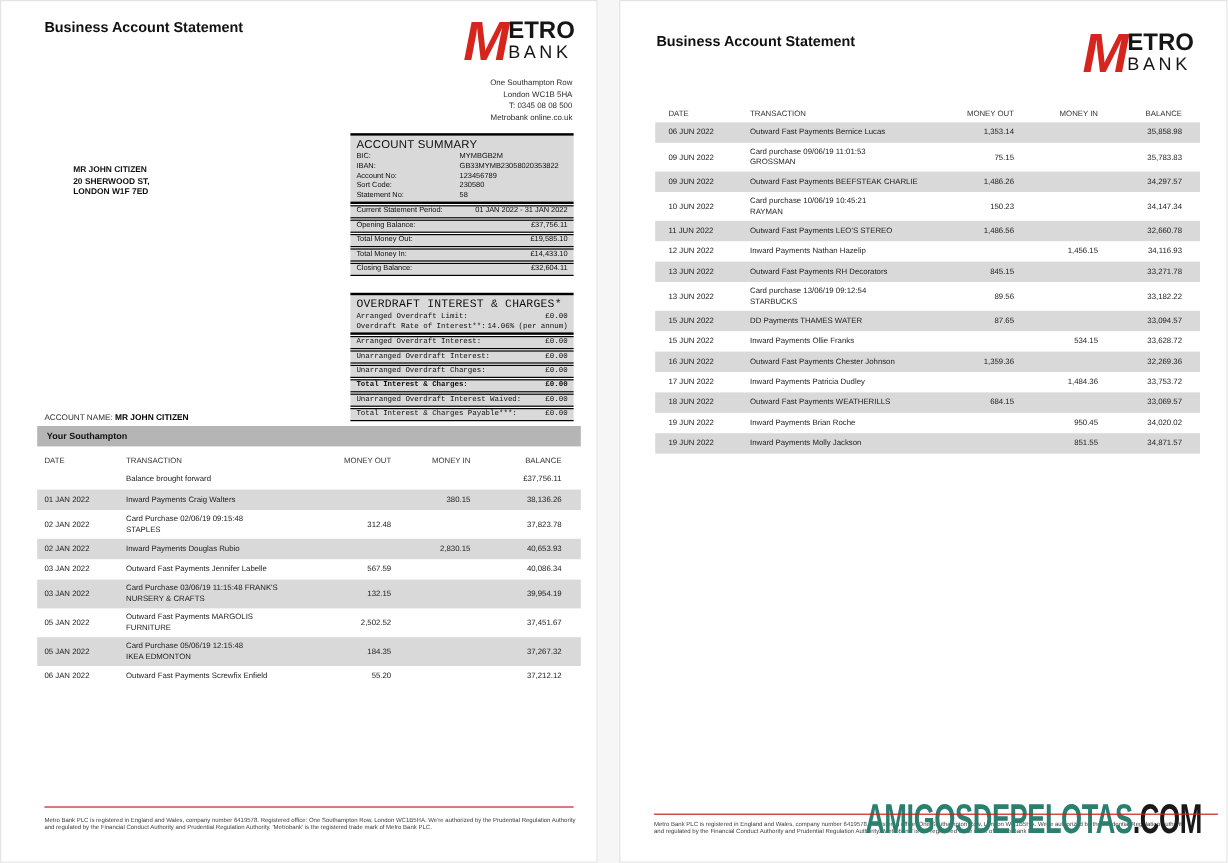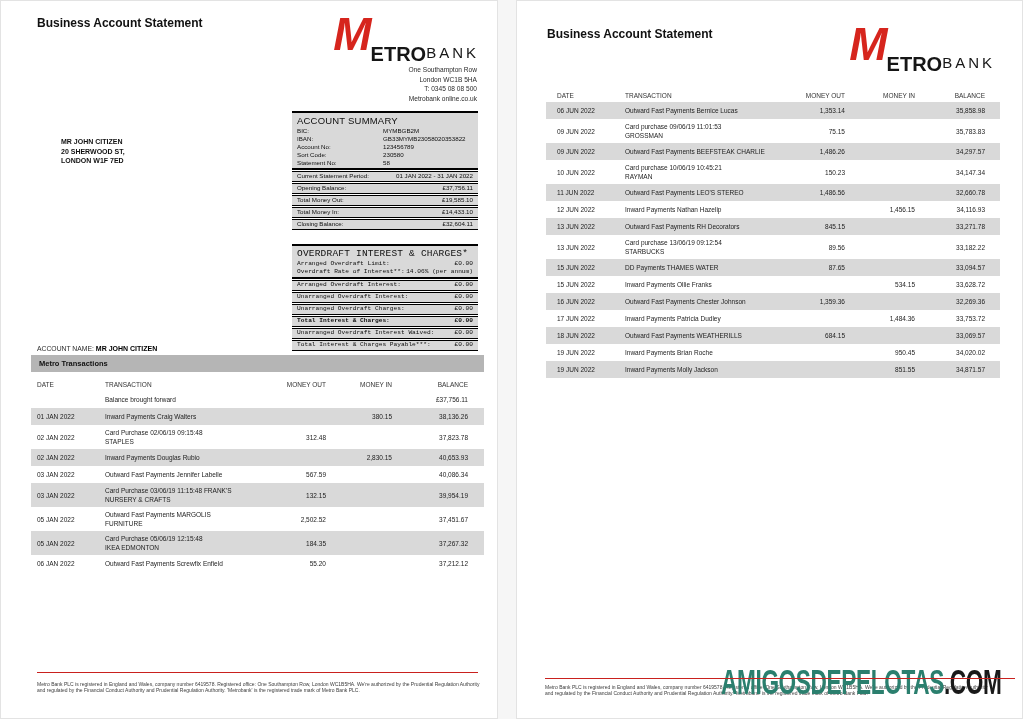--- a/index.html
+++ b/index.html
@@ -14,21 +14,21 @@
 
   .page-title{position:absolute;font-size:12px;font-weight:bold;color:#111;}
   #page1 .page-title{left:36px;top:15px;}
   #page2 .page-title{left:30px;top:26px;}
 
   
   .logo{position:absolute;display:flex;align-items:flex-start;}
   #page1 .logo{right:18px;top:14px;}
   #page2 .logo{right:27px;top:24px;}
   .logo-m{font-style:italic;font-weight:800;font-size:46px;line-height:38px;color:#d6251d;letter-spacing:-3px;}
-  .logo-txt{display:flex;flex-direction:row;margin-left:2px;padding-top:2px;margin-top:28px;}
+  .logo-txt{display:flex;flex-direction:column;margin-left:2px;padding-top:2px;}
   .logo-etro{font-weight:800;font-size:20px;line-height:19px;color:#161616;}
   .logo-bank{font-weight:500;font-size:15px;line-height:16px;letter-spacing:3px;color:#161616;}
 
   .bank-address{position:absolute;right:20px;top:64px;text-align:right;font-size:6.6px;line-height:9.6px;color:#2b2b2b;}
   .customer-address{position:absolute;left:60px;top:136px;font-weight:bold;font-size:7px;line-height:9.5px;color:#111;}
 
   
   .sbox{position:absolute;left:291px;width:186px;font-size:6.2px;line-height:8px;color:#0e0e0e;}
   #summary-box{top:110px;border-radius:14px;}
   #overdraft-box{top:243px;font-family:Liberation Mono, monospace;}
@@ -189,21 +189,21 @@
           <span class="v">£0.00</span>
         </div>
       </div>
   </div>
 
   <div class="account-name-line">
     <span>ACCOUNT NAME:</span>
     <b>MR JOHN CITIZEN</b>
   </div>
 
-  <div class="tx-bar">Metro Transactions</div>
+  <div class="tx-bar">Your Southampton</div>
 
   <div class="tx-table">
     <div class="tx-head">
         <div class="c-date">DATE</div>
         <div class="c-desc">TRANSACTION</div>
         <div class="c-out">MONEY OUT</div>
         <div class="c-in">MONEY IN</div>
         <div class="c-bal">BALANCE</div>
       </div>
     <div>

